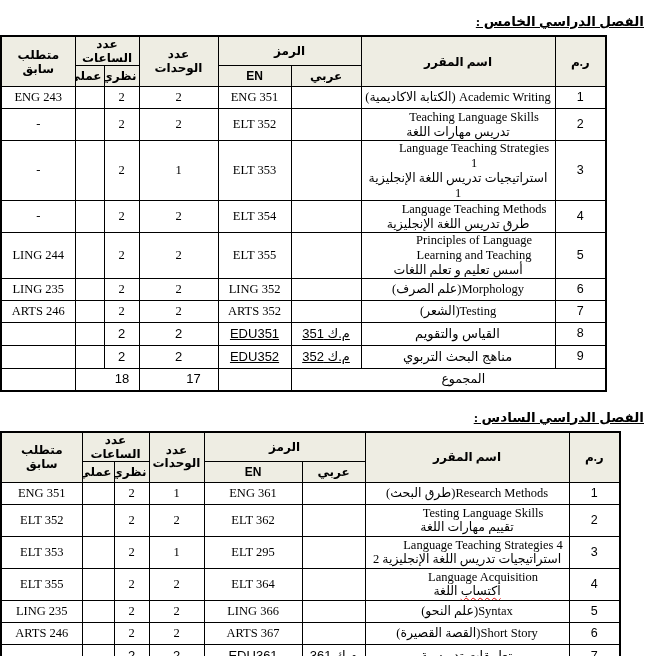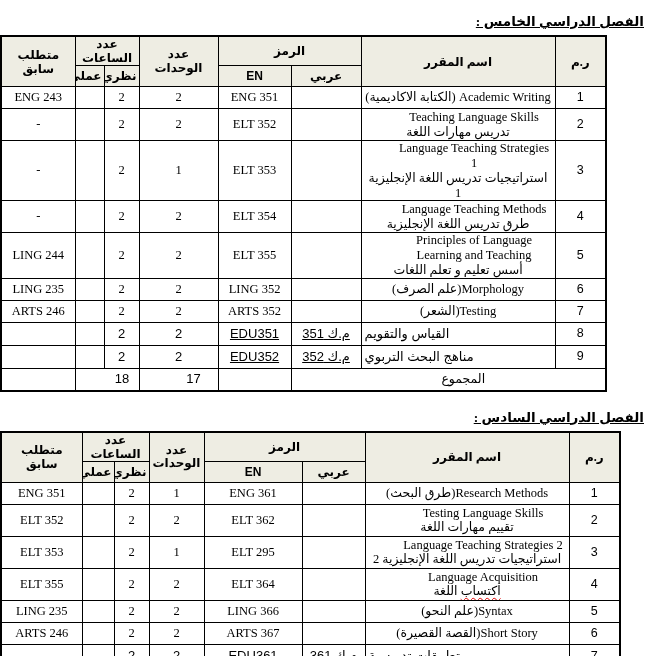--- a/index.html
+++ b/index.html
@@ -42,21 +42,21 @@
   
   tr.row-inline td{height:21px;}
   tr.row-stacked td{height:31px;}
   tr.row-stacked3 td{height:43px;}
   tr.row-sans td{height:22px;}
   tr.totals-row td{height:21px;padding-left:32px;}
   .sans{font-family:"Liberation Sans","DejaVu Sans",sans-serif;}
   td.c-name{padding:0 3px;}
   td.c-name.sansname{
     font-family:"Liberation Sans","DejaVu Sans",sans-serif;
-    font-size:13px;text-align:left;padding-right:4px;
+    font-size:13px;text-align:center;padding-right:4px;
   }
   td.sanscode{
     font-family:"Liberation Sans","DejaVu Sans",sans-serif;
     font-size:13px;
     text-decoration:underline;
   }
   td.sansnum{
     font-family:"Liberation Sans","DejaVu Sans",sans-serif;
     font-size:13px;font-weight:bold;font-weight:500;
   }
@@ -268,21 +268,21 @@
         <td></td>
         <td>ELT 362</td>
         <td>2</td>
         <td>2</td>
         <td></td>
         <td>ELT 352</td>
       </tr>
       <tr class="row-stacked">
         <td class="c-no sans">3</td>
         <td class="c-name">
-          <div class="name-en">Language Teaching Strategies 2</div>
+          <div class="name-en">Language Teaching Strategies 4</div>
           <div class="name-ar">استراتيجيات تدريس اللغة الإنجليزية 2</div>
         </td>
         <td></td>
         <td>ELT 295</td>
         <td>1</td>
         <td>2</td>
         <td></td>
         <td>ELT 353</td>
       </tr>
       <tr class="row-stacked">

